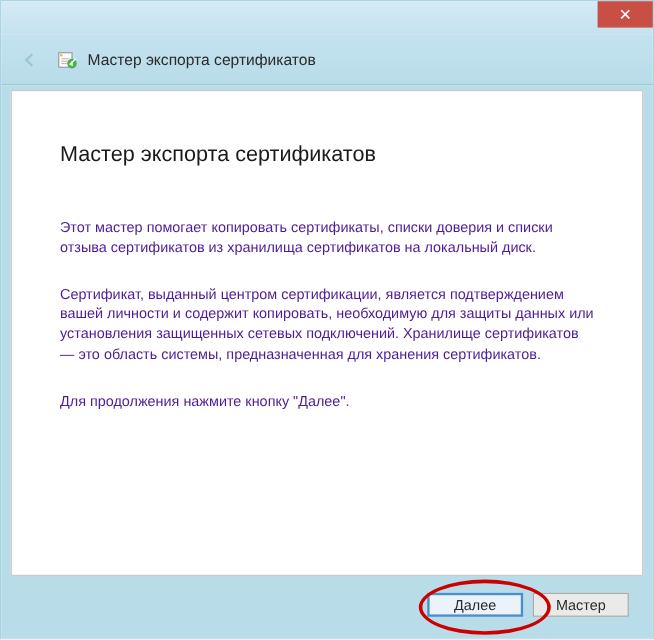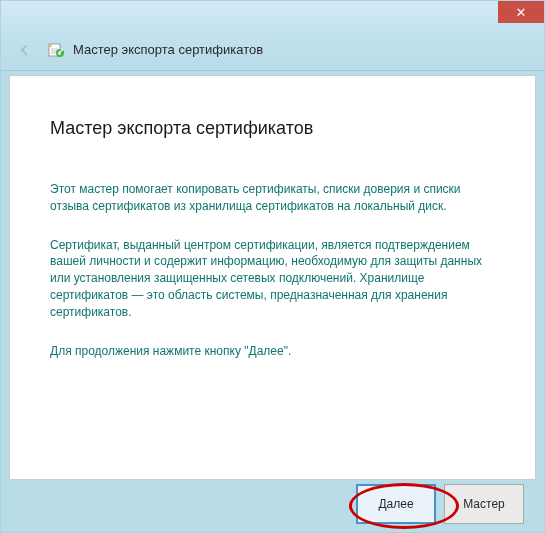--- a/index.html
+++ b/index.html
@@ -90,36 +90,36 @@
       position: relative;
     }
     .main-heading {
       font-size: 18px;
       color: #1a1a1a;
       font-weight: normal;
       margin-bottom: 42px;
     }
     .body-text {
       font-size: 12px;
-      color: #0f766e;
+      color: #4c1d95;
       line-height: 1.4;
       margin-bottom: 22px;
     }
     .button-bar {
       height: 48px;
       display: flex;
       align-items: center;
       justify-content: flex-end;
       gap: 8px;
       padding-right: 12px;
       background: #b8dce8;
     }
     .btn {
       min-width: 80px;
-      height: 40px;
+      height: 20px;
       background: #eaeaea;
       border: 1px solid #aaa;
       font-size: 12px;
       color: #2a2a2a;
       cursor: pointer;
       padding: 0 14px;
       font-family: inherit;
     }
     .btn-default {
       border: 2px solid #4a90c8;
@@ -162,21 +162,21 @@
         <path d="M11 13 L16 8 M13 14 L13 10" stroke="#fff" stroke-width="1.2" fill="none"></path>
       </svg>
     </div>
     <span class="header-title">Мастер экспорта сертификатов</span>
   </div>
 
   <div class="content-wrapper">
     <div class="content">
       <h1 class="main-heading">Мастер экспорта сертификатов</h1>
       <p class="body-text">Этот мастер помогает копировать сертификаты, списки доверия и списки отзыва сертификатов из хранилища сертификатов на локальный диск.</p>
-      <p class="body-text">Сертификат, выданный центром сертификации, является подтверждением вашей личности и содержит информацию, необходимую для защиты данных или установления защищенных сетевых подключений. Хранилище сертификатов — это область системы, предназначенная для хранения сертификатов.</p>
+      <p class="body-text">Сертификат, выданный центром сертификации, является подтверждением вашей личности и содержит копировать, необходимую для защиты данных или установления защищенных сетевых подключений. Хранилище сертификатов — это область системы, предназначенная для хранения сертификатов.</p>
       <p class="body-text">Для продолжения нажмите кнопку "Далее".</p>
     </div>
     <div class="button-bar">
       <button class="btn btn-default">Далее</button>
       <button class="btn">Мастер</button>
     </div>
   </div>
 
   <div class="highlight-ellipse"></div>
 </div>

